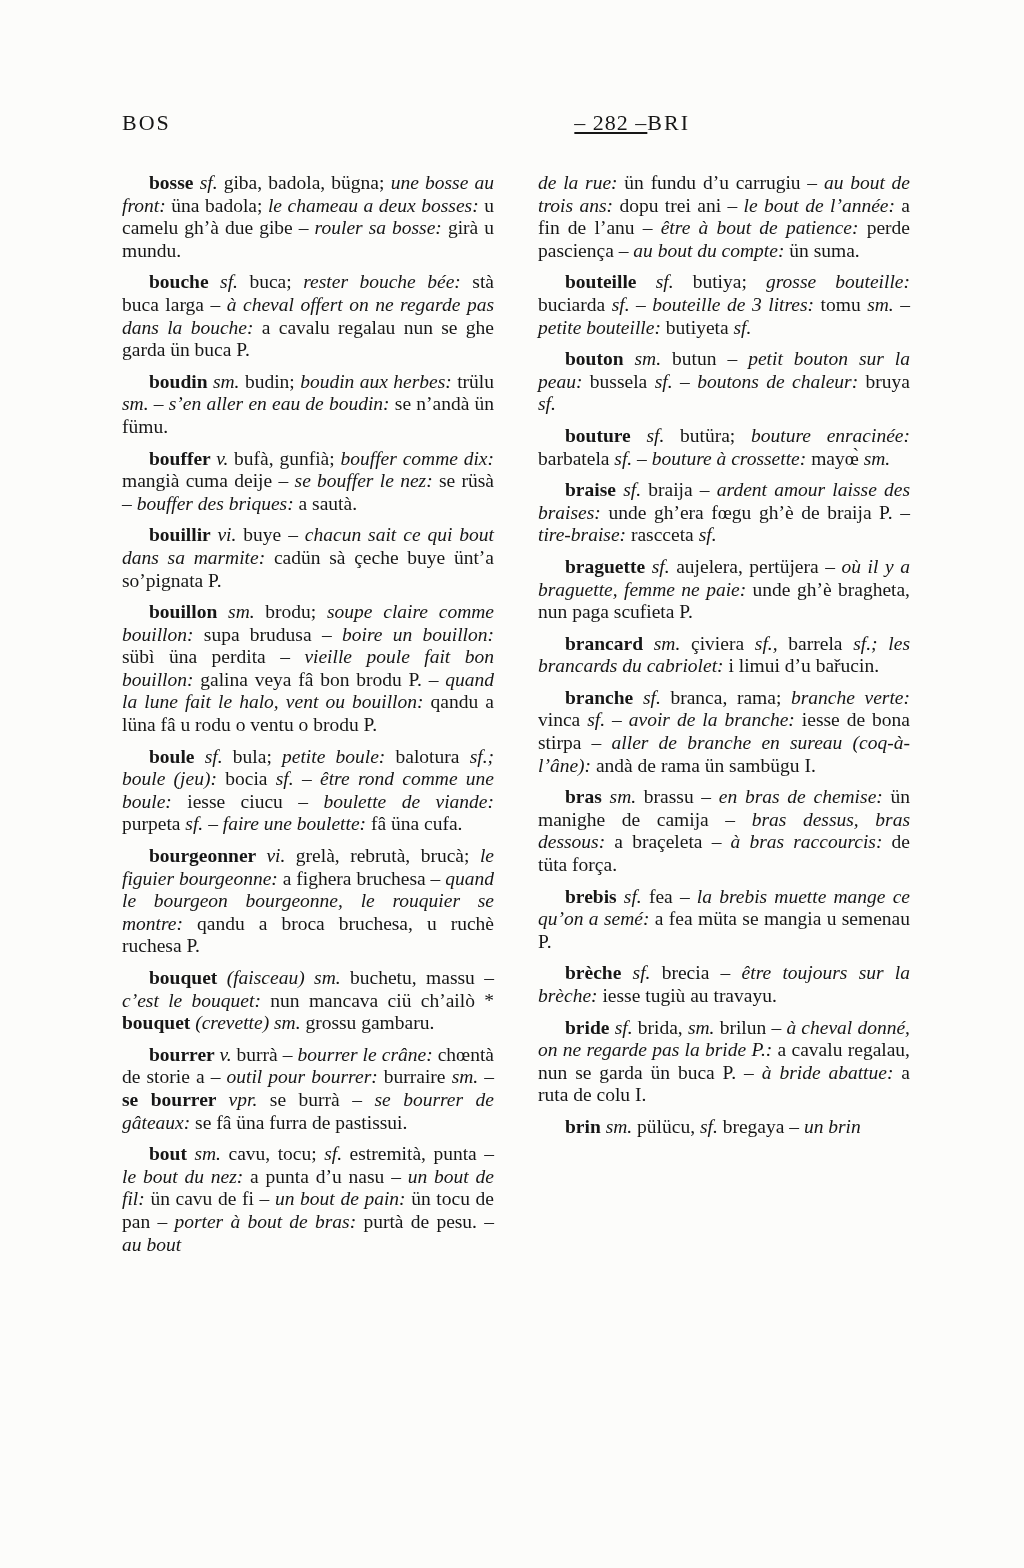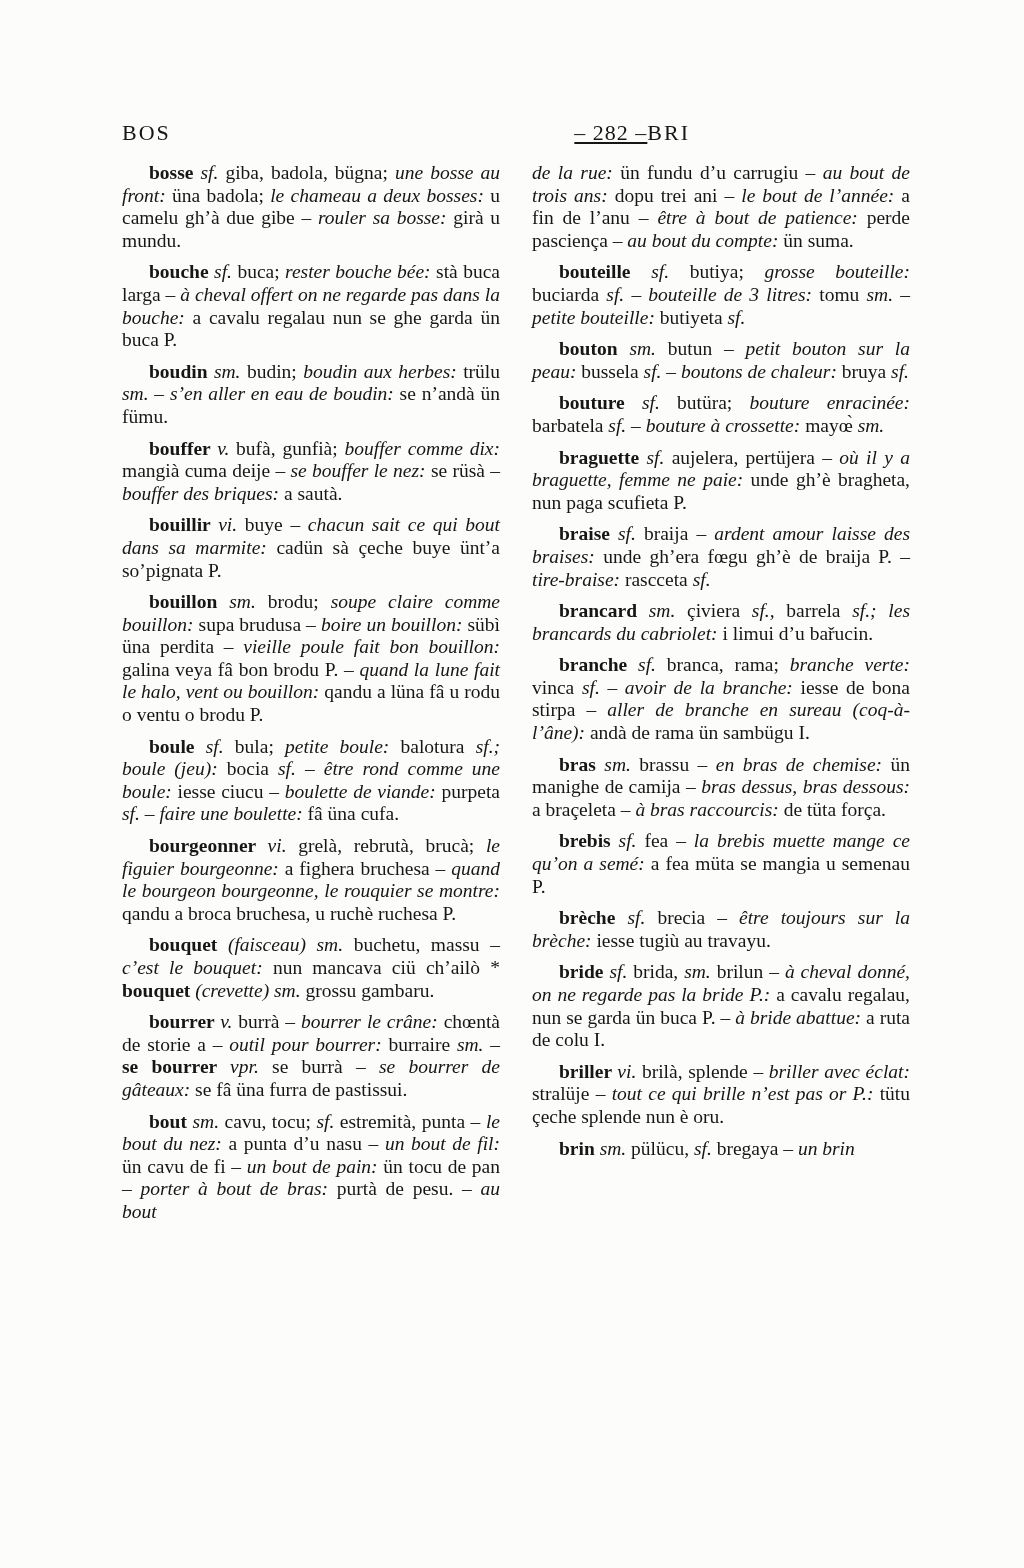--- a/index.html
+++ b/index.html
@@ -13,40 +13,40 @@
     height: 1568px;
     margin: 0 auto;
     background: #fcfcfa;
     color: #161616;
     font-family: "Liberation Serif", serif;
     overflow: hidden;
   }
   .content {
     position: absolute;
     left: 122px;
-    top: 120px;
+    top: 110px;
     width: 788px;
   }
   .pagehead {
     display: flex;
     align-items: baseline;
     font-size: 22px;
     line-height: 26px;
   }
   .pagehead .side {
     flex: 1;
     letter-spacing: 2px;
   }
   .pagehead .left  { text-align: left; }
   .pagehead .mid   { flex: 1; text-align: right; letter-spacing: 1px; text-decoration: underline; }
   .pagehead .right { text-align: left; }
   .columns {
     display: flex;
-    gap: 32px;
-    margin-top: 16px;
+    gap: 44px;
+    margin-top: 36px;
   }
   .col {
     width: 379px;
   }
   .entry {
     margin: 0 0 9px 0;
     text-indent: 27px;
     text-align: justify;
     font-size: 19.5px;
     line-height: 22.6px;
@@ -83,27 +83,26 @@
           <p class="entry"><span class="seg-b">bourgeonner </span><span class="seg-i">vi. </span><span class="seg-r">grelà, rebrutà, brucà; </span><span class="seg-i">le figuier bourgeonne: </span><span class="seg-r">a fighera bruchesa – </span><span class="seg-i">quand le bourgeon bourgeonne, le rouquier se montre: </span><span class="seg-r">qandu a broca bruchesa, u ruchè ruchesa P.</span></p>
           <p class="entry"><span class="seg-b">bouquet </span><span class="seg-i">(faisceau) sm. </span><span class="seg-r">buchetu, massu – </span><span class="seg-i">c’est le bouquet: </span><span class="seg-r">nun mancava ciü ch’ailò * </span><span class="seg-b">bouquet </span><span class="seg-i">(crevette) sm. </span><span class="seg-r">grossu gambaru.</span></p>
           <p class="entry"><span class="seg-b">bourrer </span><span class="seg-i">v. </span><span class="seg-r">burrà – </span><span class="seg-i">bourrer le crâne: </span><span class="seg-r">chœntà de storie a – </span><span class="seg-i">outil pour bourrer: </span><span class="seg-r">burraire </span><span class="seg-i">sm. </span><span class="seg-r">– </span><span class="seg-b">se bourrer </span><span class="seg-i">vpr. </span><span class="seg-r">se burrà – </span><span class="seg-i">se bourrer de gâteaux: </span><span class="seg-r">se fâ üna furra de pastissui.</span></p>
           <p class="entry"><span class="seg-b">bout </span><span class="seg-i">sm. </span><span class="seg-r">cavu, tocu; </span><span class="seg-i">sf. </span><span class="seg-r">estremità, punta – </span><span class="seg-i">le bout du nez: </span><span class="seg-r">a punta d’u nasu – </span><span class="seg-i">un bout de fil: </span><span class="seg-r">ün cavu de fi – </span><span class="seg-i">un bout de pain: </span><span class="seg-r">ün tocu de pan – </span><span class="seg-i">porter à bout de bras: </span><span class="seg-r">purtà de pesu. – </span><span class="seg-i">au bout</span></p>
         </div>
       <div class="col">
           <p class="entry cont"><span class="seg-i">de la rue: </span><span class="seg-r">ün fundu d’u carrugiu – </span><span class="seg-i">au bout de trois ans: </span><span class="seg-r">dopu trei ani – </span><span class="seg-i">le bout de l’année: </span><span class="seg-r">a fin de l’anu – </span><span class="seg-i">être à bout de patience: </span><span class="seg-r">perde pasciença – </span><span class="seg-i">au bout du compte: </span><span class="seg-r">ün suma.</span></p>
           <p class="entry"><span class="seg-b">bouteille </span><span class="seg-i">sf. </span><span class="seg-r">butiya; </span><span class="seg-i">grosse bouteille: </span><span class="seg-r">buciarda </span><span class="seg-i">sf. </span><span class="seg-r">– </span><span class="seg-i">bouteille de 3 litres: </span><span class="seg-r">tomu </span><span class="seg-i">sm. </span><span class="seg-r">– </span><span class="seg-i">petite bouteille: </span><span class="seg-r">butiyeta </span><span class="seg-i">sf.</span></p>
           <p class="entry"><span class="seg-b">bouton </span><span class="seg-i">sm. </span><span class="seg-r">butun – </span><span class="seg-i">petit bouton sur la peau: </span><span class="seg-r">bussela </span><span class="seg-i">sf. </span><span class="seg-r">– </span><span class="seg-i">boutons de chaleur: </span><span class="seg-r">bruya </span><span class="seg-i">sf.</span></p>
           <p class="entry"><span class="seg-b">bouture </span><span class="seg-i">sf. </span><span class="seg-r">butüra; </span><span class="seg-i">bouture enracinée: </span><span class="seg-r">barbatela </span><span class="seg-i">sf. </span><span class="seg-r">– </span><span class="seg-i">bouture à crossette: </span><span class="seg-r">mayœ̀ </span><span class="seg-i">sm.</span></p>
+          <p class="entry"><span class="seg-b">braise </span><span class="seg-i">sf. </span><span class="seg-r">braija – </span><span class="seg-i">ardent amour laisse des braises: </span><span class="seg-r">unde gh’era fœgu gh’è de braija P. – </span><span class="seg-i">tire-braise: </span><span class="seg-r">rascceta </span><span class="seg-i">sf.</span></p>
           <p class="entry"><span class="seg-b">braguette </span><span class="seg-i">sf. </span><span class="seg-r">aujelera, pertüjera – </span><span class="seg-i">où il y a braguette, femme ne paie: </span><span class="seg-r">unde gh’è bragheta, nun paga scufieta P.</span></p>
-          <p class="entry"><span class="seg-b">braise </span><span class="seg-i">sf. </span><span class="seg-r">braija – </span><span class="seg-i">ardent amour laisse des braises: </span><span class="seg-r">unde gh’era fœgu gh’è de braija P. – </span><span class="seg-i">tire-braise: </span><span class="seg-r">rascceta </span><span class="seg-i">sf.</span></p>
           <p class="entry"><span class="seg-b">brancard </span><span class="seg-i">sm. </span><span class="seg-r">çiviera </span><span class="seg-i">sf., </span><span class="seg-r">barrela </span><span class="seg-i">sf.; les brancards du cabriolet: </span><span class="seg-r">i limui d’u bařucin.</span></p>
           <p class="entry"><span class="seg-b">branche </span><span class="seg-i">sf. </span><span class="seg-r">branca, rama; </span><span class="seg-i">branche verte: </span><span class="seg-r">vinca </span><span class="seg-i">sf. </span><span class="seg-r">– </span><span class="seg-i">avoir de la branche: </span><span class="seg-r">iesse de bona stirpa – </span><span class="seg-i">aller de branche en sureau (coq-à-l’âne): </span><span class="seg-r">andà de rama ün sambügu I.</span></p>
           <p class="entry"><span class="seg-b">bras </span><span class="seg-i">sm. </span><span class="seg-r">brassu – </span><span class="seg-i">en bras de chemise: </span><span class="seg-r">ün manighe de camija – </span><span class="seg-i">bras dessus, bras dessous: </span><span class="seg-r">a braçeleta – </span><span class="seg-i">à bras raccourcis: </span><span class="seg-r">de tüta força.</span></p>
           <p class="entry"><span class="seg-b">brebis </span><span class="seg-i">sf. </span><span class="seg-r">fea – </span><span class="seg-i">la brebis muette mange ce qu’on a semé: </span><span class="seg-r">a fea müta se mangia u semenau P.</span></p>
           <p class="entry"><span class="seg-b">brèche </span><span class="seg-i">sf. </span><span class="seg-r">brecia – </span><span class="seg-i">être toujours sur la brèche: </span><span class="seg-r">iesse tugiù au travayu.</span></p>
           <p class="entry"><span class="seg-b">bride </span><span class="seg-i">sf. </span><span class="seg-r">brida, </span><span class="seg-i">sm. </span><span class="seg-r">brilun – </span><span class="seg-i">à cheval donné, on ne regarde pas la bride P.: </span><span class="seg-r">a cavalu regalau, nun se garda ün buca P. – </span><span class="seg-i">à bride abattue: </span><span class="seg-r">a ruta de colu I.</span></p>
-          <p class="entry"><span class="seg-b">briller </span><span class="seg-i">vi. </span><span class="seg-r">brilà, splende – </span><span class="seg-i">briller avec éclat: </span><span class="seg-r">stralüje – </span><span class="seg-i">tout ce qui brille n’est pas or P.: </span><span class="seg-r">tütu çeche splende nun è oru.</span></p>
           <p class="entry"><span class="seg-b">brin </span><span class="seg-i">sm. </span><span class="seg-r">pülücu, </span><span class="seg-i">sf. </span><span class="seg-r">bregaya – </span><span class="seg-i">un brin</span></p>
         </div>
     </div>
 
   </div>
 </div>
 
 </body></html>

